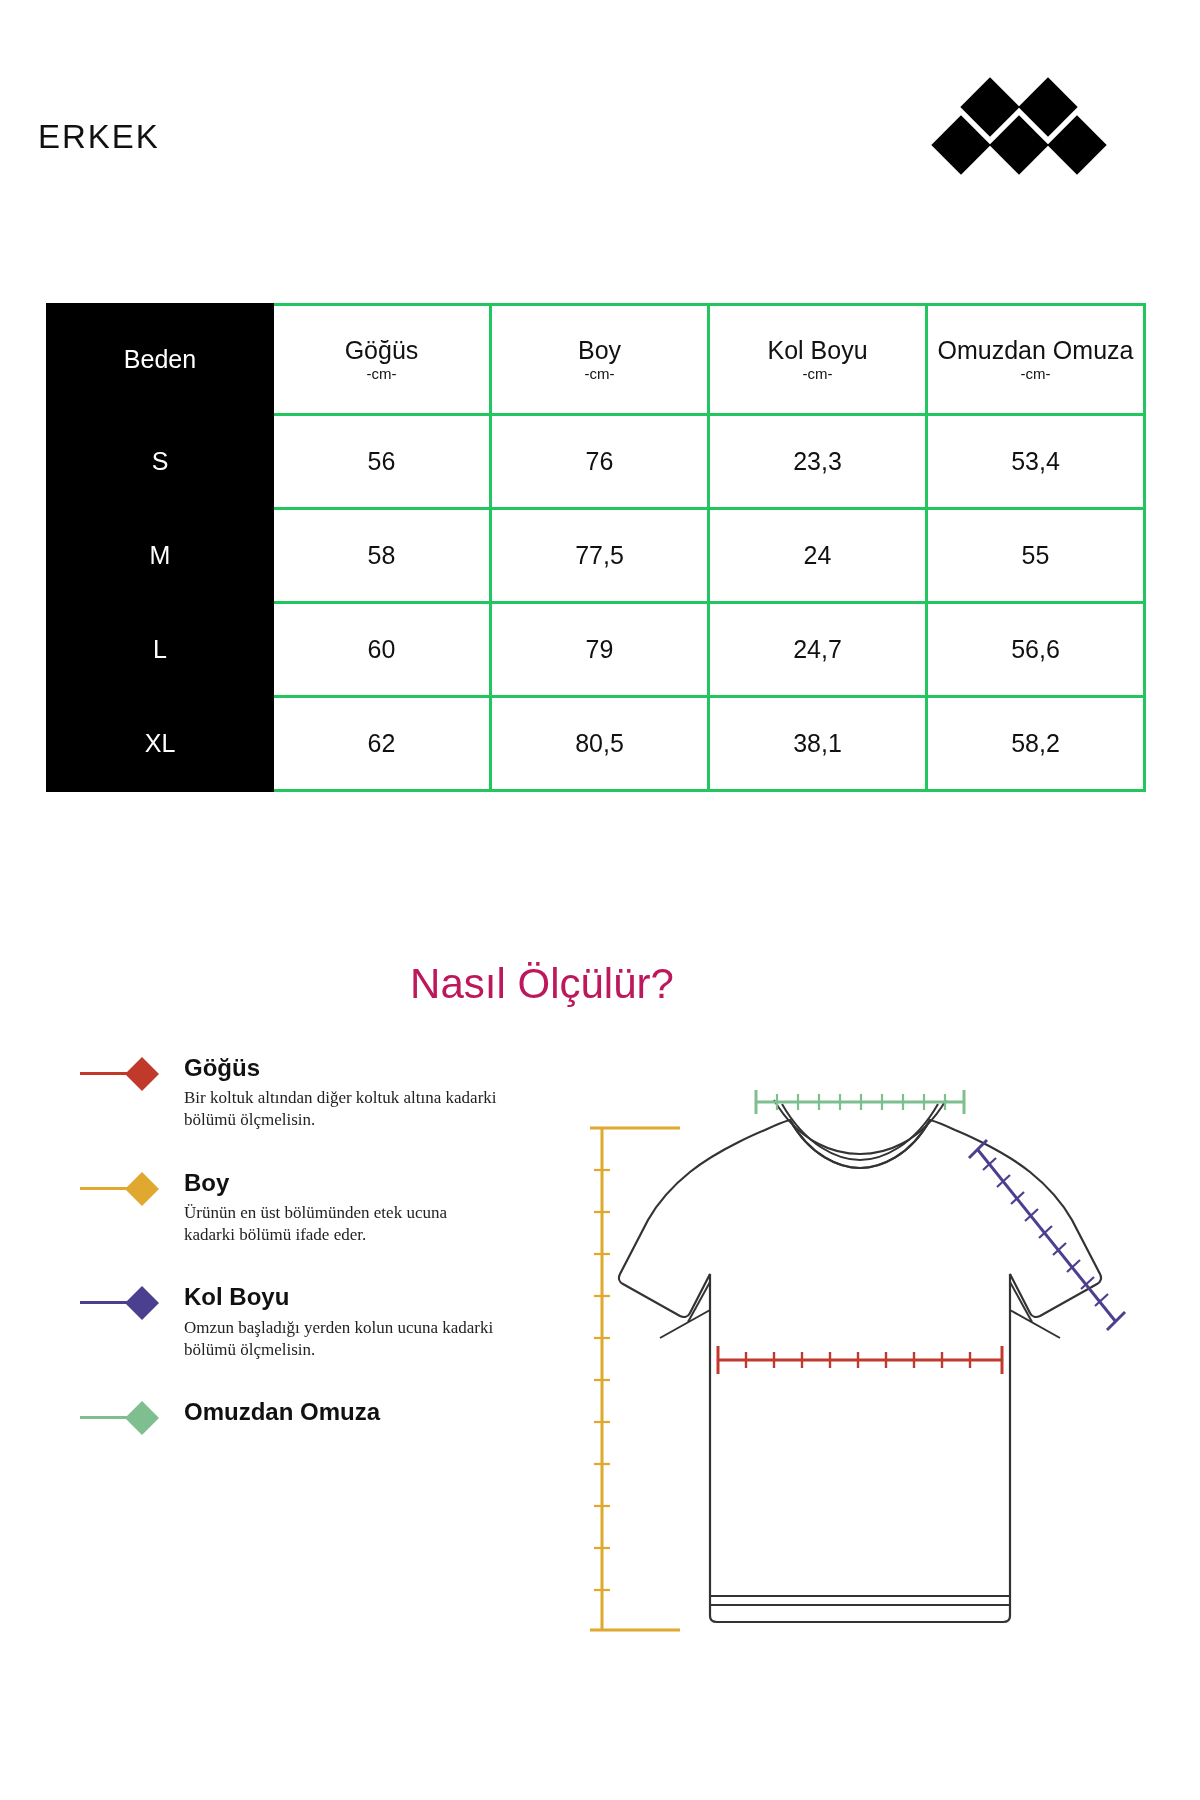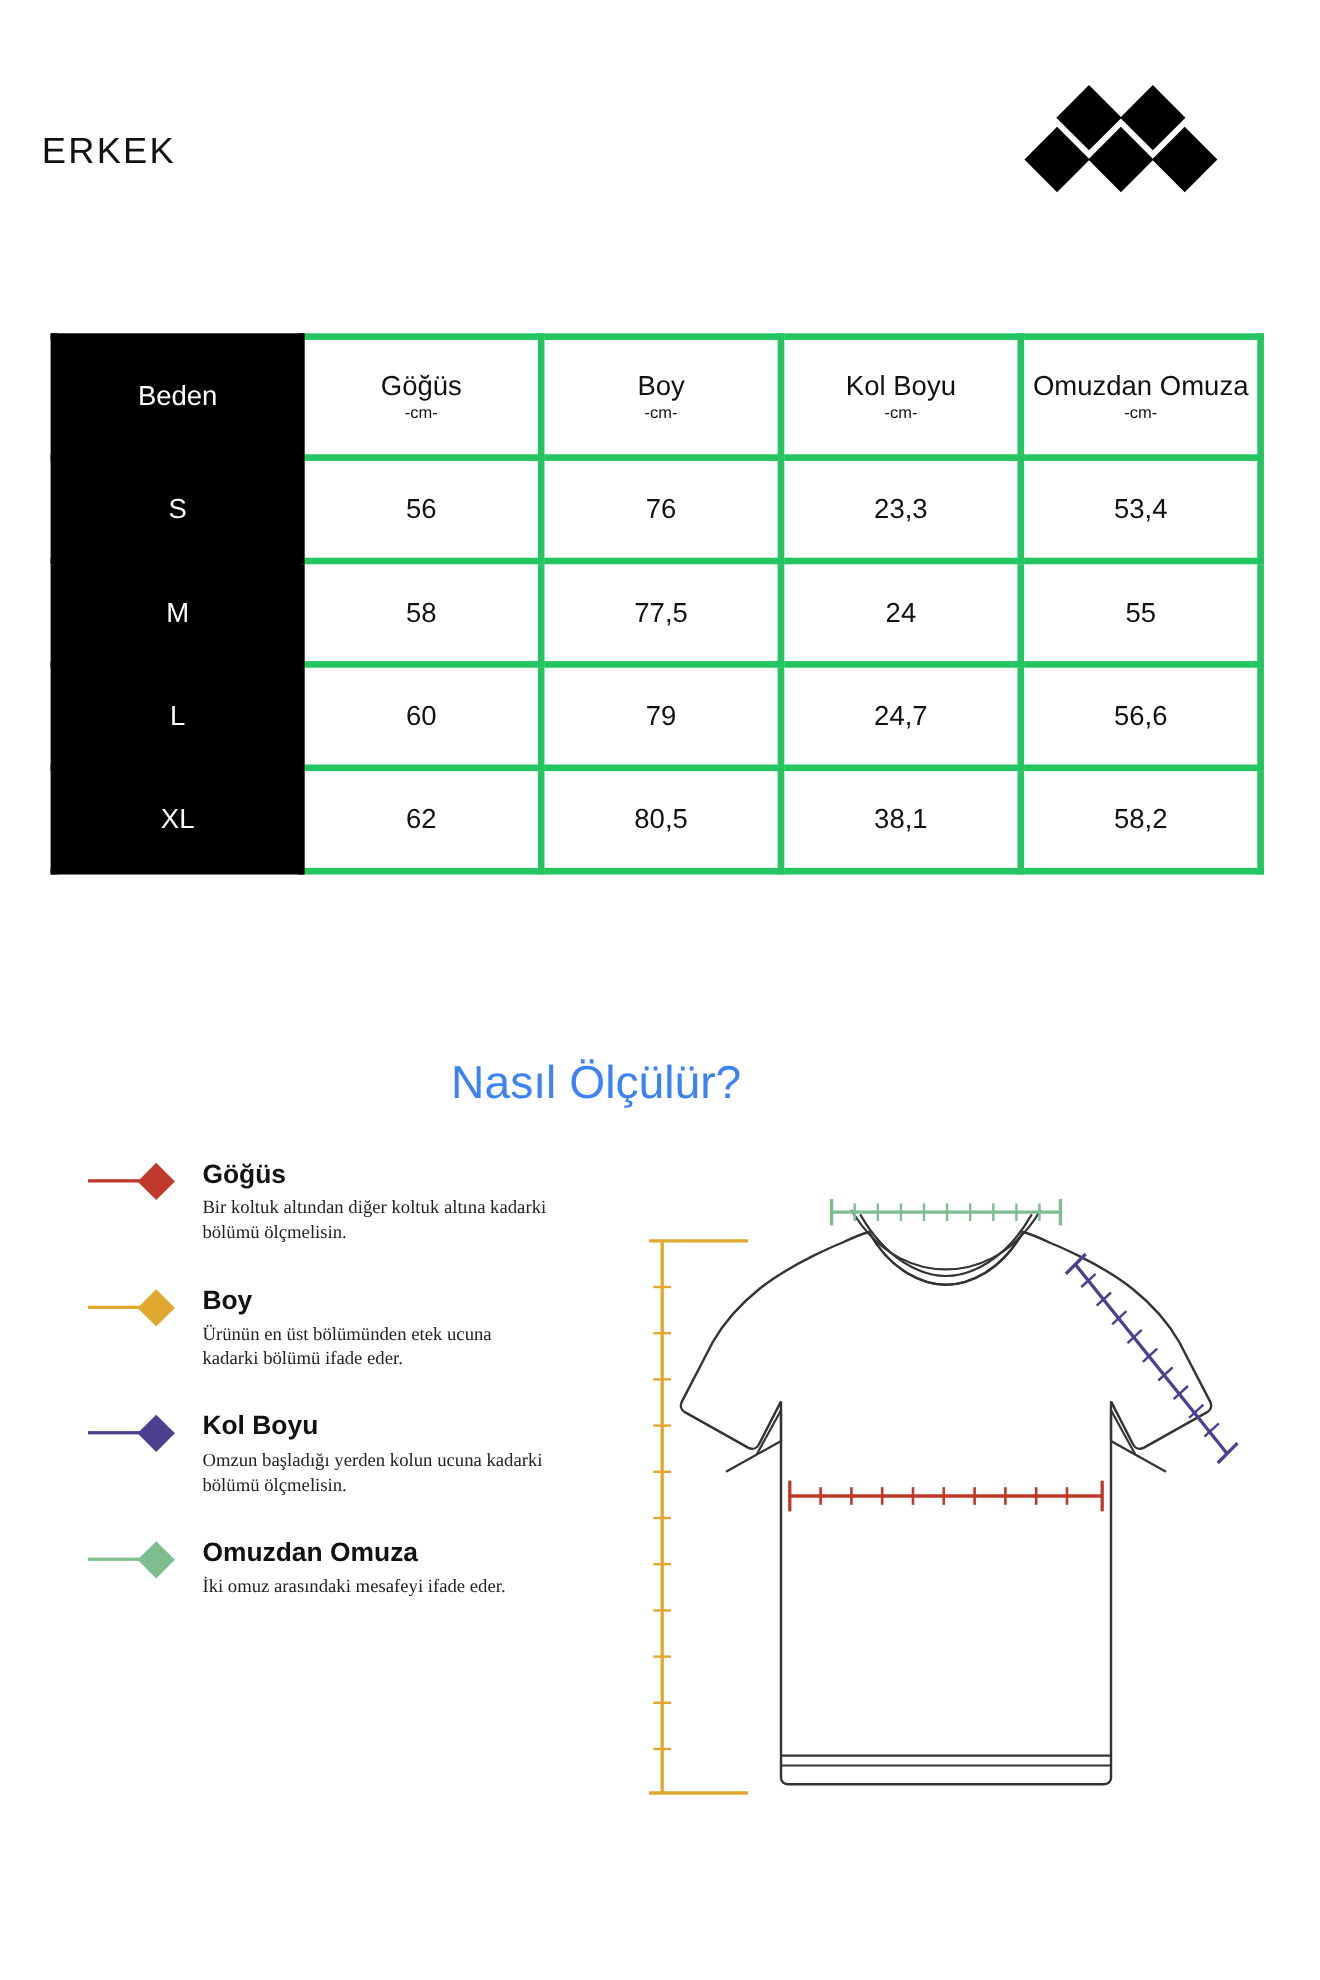--- a/index.html
+++ b/index.html
@@ -70,21 +70,21 @@
 
   
   .table {
     position:absolute;
     left:46px; top:303px;
     width:1097px;
     border-collapse:collapse;
     table-layout:fixed;
   }
   .table td, .table th {
-    border:6px solid #22c55e;
+    border:3px solid #22c55e;
     text-align:center;
     vertical-align:middle;
     font-family:"Liberation Sans", sans-serif;
     font-weight:400;
     font-size:25px;
     color:#111;
     height:94px;
     padding:20px 2px;
   }
   .table col.c0 { width:225px; }
@@ -107,21 +107,21 @@
   .hdr-unit { font-size:15px; display:block; }
 
   
   .howto-title {
     position:absolute;
     top:960px; left:0; width:1084px;
     text-align:center;
     font-family:"Liberation Sans", sans-serif;
     font-size:42px;
     font-weight:400;
-    color:#3b82f6;
+    color:#be185d;
   }
 
   .legend {
     position:absolute;
     left:80px; top:1055px;
     width:420px;
   }
   .legend-item { position:relative; margin-bottom:38px; }
   .legend-marker {
     position:absolute;
@@ -275,21 +275,20 @@
       <div class="legend-title">Kol Boyu</div>
       <div class="legend-desc">Omzun başladığı yerden kolun ucuna kadarki bölümü ölçmelisin.</div>
     </div>
 
     <div class="legend-item">
       <div class="legend-marker">
         <div class="bar" style="background:#7fbf8f;"></div>
         <div class="dm" style="background:#7fbf8f;"></div>
       </div>
       <div class="legend-title">Omuzdan Omuza</div>
-      <div class="legend-desc">İki omuz arasındaki mesafeyi ifade eder.</div>
     </div>
 
   </div>
 
   <div class="shirt-figure">
     <svg width="600" height="640" viewBox="0 0 600 640" xmlns="http://www.w3.org/2000/svg">
 
       <g fill="#ffffff" stroke="#333333" stroke-width="2.2">
         <path d="M205,70
                  C205,70 160,88 130,112

